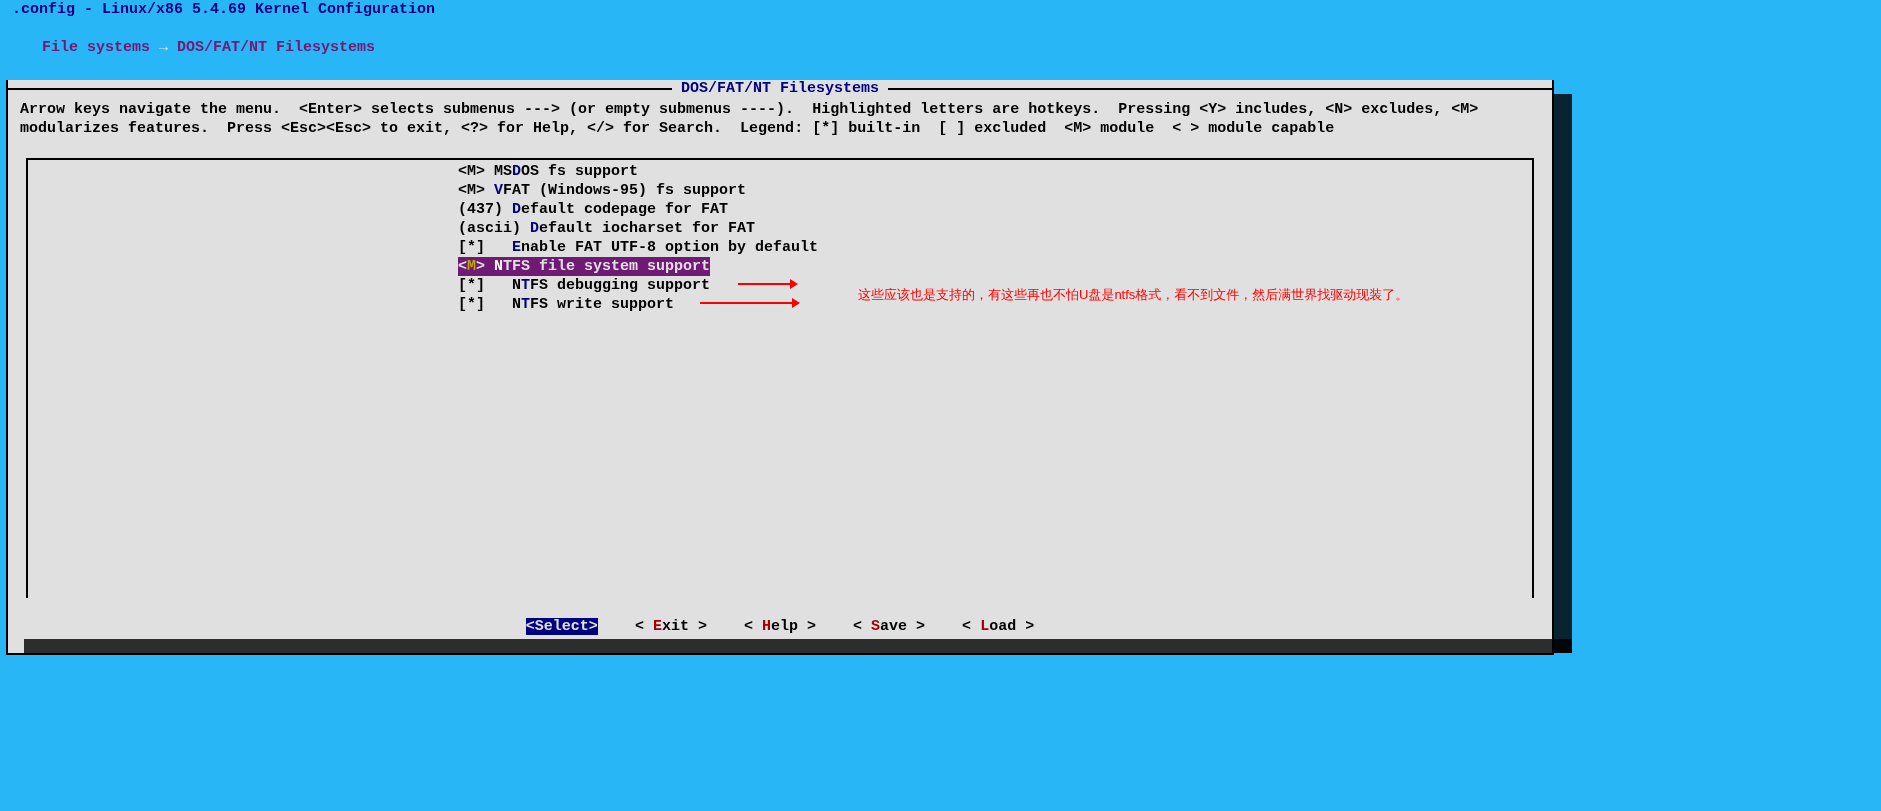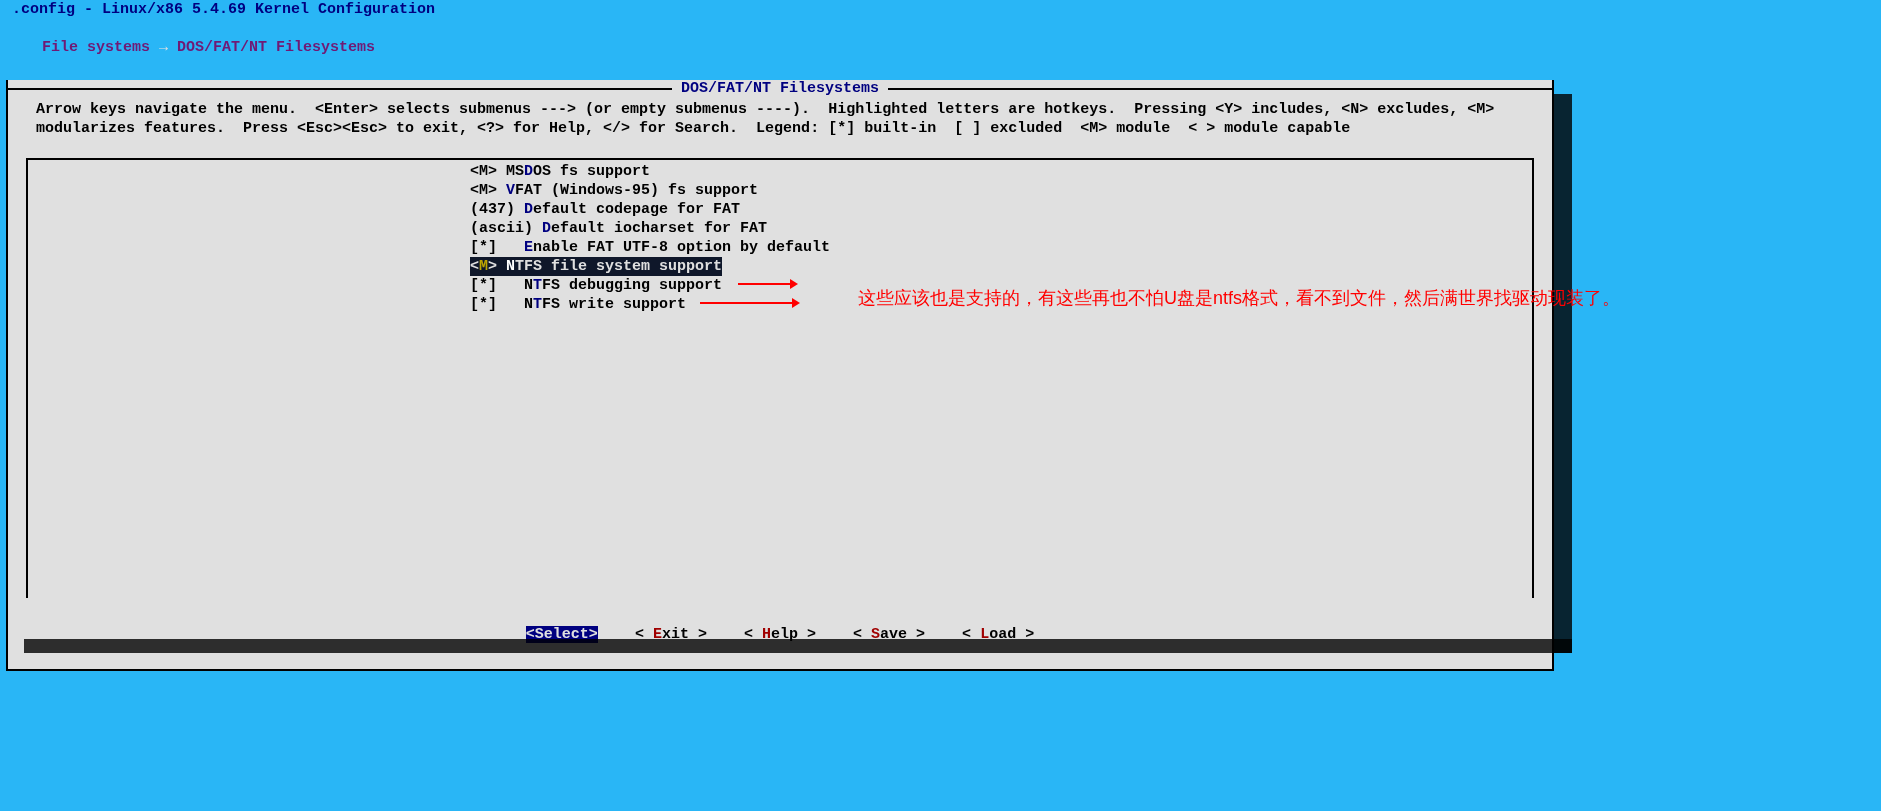--- a/index.html
+++ b/index.html
@@ -61,77 +61,77 @@
   .panel-title {
     position:absolute;
     top:0; left:0; right:0;
     text-align:center;
     color:#000080;
     line-height:18px;
     background:transparent;
     font-weight:bold;
   }
   .help {
-    padding: 2px 28px 10px 28px;
+    padding: 2px 28px 10px 12px;
     color:#000;
     white-space: pre-wrap;
     line-height: 19px;
   }
   .menu-box {
     margin: 10px 18px 4px 18px;
     border: 2px solid #000;
     border-bottom: none;
     min-height: 440px;
-    padding: 2px 12px;
+    padding: 2px 0;
     position:relative;
   }
   .menu-line {
     white-space: pre;
     line-height: 19px;
     padding-left: 430px;
     color:#000;
   }
   .menu-line.sel {
     display:inline-block;
     margin-left:430px;
     padding-left:0;
-    background:#0f172a;
+    background:#701a75;
     color:#e0e0e0;
   }
   .menu-line.sel .hot { color:#ffffff; }
   .menu-line .hot-yellow { color:#bfa500; }
   .hot { color:#000080; }
   .bottom-buttons {
     text-align:center;
     padding: 8px 0 10px 0;
     background:#e0e0e0;
   }
   .btn {
     display:inline-block;
     white-space:pre;
-    margin: 16px 14px;
+    margin: 8px 14px;
     color:#000;
   }
   .btn.selected {
     background:#000080;
     color:#e0e0e0;
   }
   .btn .hot { color:#a00000; }
   .shadow {
     position:absolute;
     background:#000;
     opacity:0.8;
   }
   .shadow.right { top:14px; width:18px; }
   .shadow.bottom { left:18px; height:14px; }
   .annotation {
     position:absolute;
     color:#ff0000;
     font-family: "Microsoft YaHei", sans-serif;
-    font-size:18px;
+    font-size:13px;
     font-weight:normal;
     white-space:nowrap;
     text-align:center;
   }
   .arrow {
     position:absolute;
     color:#ff0000;
   }
   .arrow svg { display:block; }
 </style>

